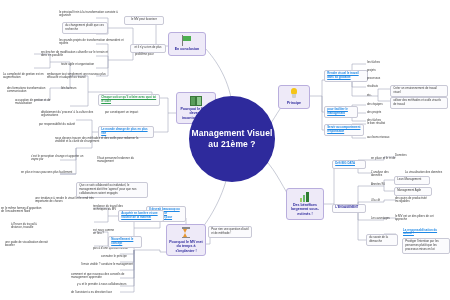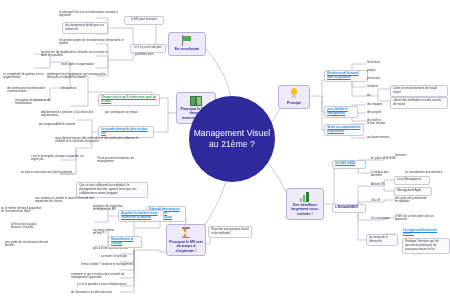--- a/index.html
+++ b/index.html
@@ -13,21 +13,21 @@
   svg.links{position:absolute;left:0;top:0;width:450px;height:300px;pointer-events:none;}
 
   
   .central{
     position:absolute;
     width:86px;height:86px;border-radius:50%;
     background:#2e2a9c;
     color:#ffffff;
     display:flex;align-items:center;justify-content:center;
     text-align:center;
-    font-size:8.5px;font-weight:normal;line-height:1.35;
+    font-size:8.5px;font-weight:bold;line-height:1.35;
     letter-spacing:.1px;
     z-index:6;
   }
 
   
   .branch{
     position:absolute;
     background:#eeeaf8;
     border:0.7px solid #b9aedd;
     border-radius:3px;

